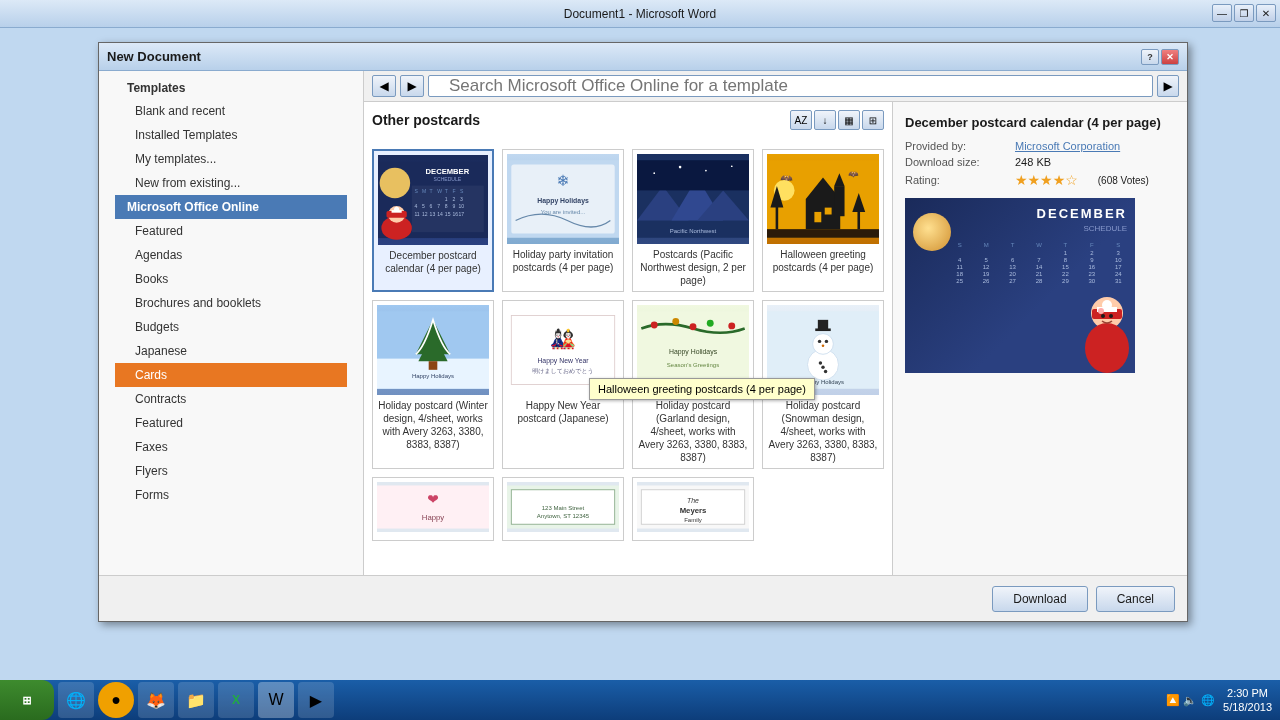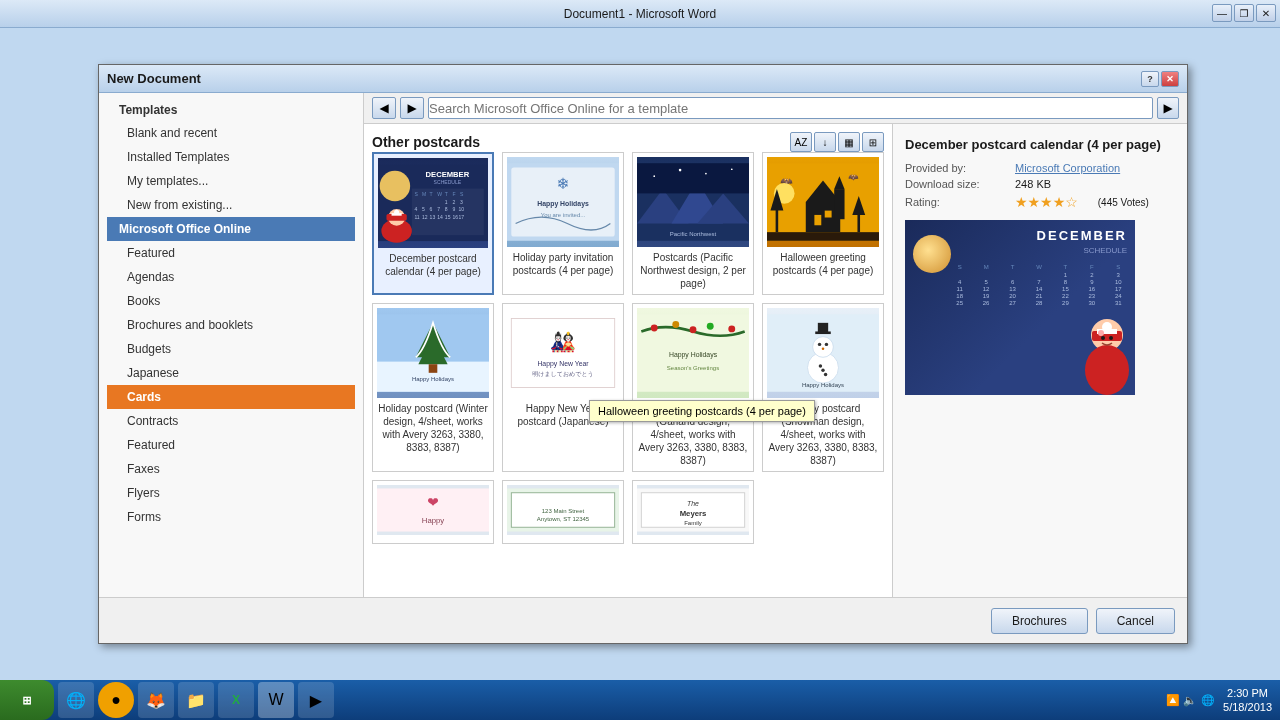--- a/index.html
+++ b/index.html
@@ -114,21 +114,21 @@
       display: flex;
       align-items: center;
       justify-content: center;
       font-size: 10px;
       cursor: pointer;
     }
 
     
     .dialog {
       position: absolute;
-      top: 64px;
+      top: 42px;
       left: 98px;
       width: 1090px;
       height: 580px;
       background: #f0f0f0;
       border: 1px solid #666;
       box-shadow: 3px 3px 8px rgba(0,0,0,0.4);
       z-index: 100;
     }
     .dialog-title {
       background: linear-gradient(to bottom, #dce9f7, #b8d0ea);
@@ -166,38 +166,37 @@
       display: flex;
       height: calc(100% - 28px - 46px);
     }
 
     
     .sidebar {
       width: 265px;
       background: #f8f8f8;
       border-right: 1px solid #ccc;
       overflow-y: auto;
-      padding: 4px 8px;
+      padding: 4px 16px;
     }
     .sidebar-section-label {
       font-weight: bold;
       font-size: 12px;
       padding: 6px 12px 4px;
       color: #333;
     }
     .sidebar-item {
       padding: 5px 12px 5px 20px;
       font-size: 12px;
       color: #333;
       cursor: pointer;
     }
     .sidebar-item.active {
       background: #e87722;
       color: white;
-      font-weight: bold;
     }
 
     
     .main-content {
       flex: 1;
       display: flex;
       flex-direction: column;
       overflow: hidden;
       background: white;
     }
@@ -221,22 +220,22 @@
       align-items: center;
       justify-content: center;
       font-size: 12px;
       cursor: pointer;
     }
     .search-input {
       flex: 1;
       height: 22px;
       border: 1px solid #7a9abf;
       border-radius: 2px;
-      padding: 0 0;
-      font-size: 13px;
+      padding: 0 20px;
+      font-size: 17px;
       background: white;
     }
     .search-go {
       width: 22px;
       height: 22px;
       background: linear-gradient(to bottom, #f0f4fa, #c8d8ec);
       border: 1px solid #7a9abf;
       border-radius: 2px;
       display: flex;
       align-items: center;
@@ -255,21 +254,21 @@
     
     .templates-area {
       flex: 1;
       overflow-y: auto;
       padding: 8px;
     }
     .section-header {
       display: flex;
       align-items: center;
       justify-content: space-between;
-      margin-bottom: 0;
+      margin-bottom: 19px;
     }
     .section-title {
       font-size: 14px;
       font-weight: bold;
       color: #1a1a1a;
     }
     .sort-controls {
       display: flex;
       gap: 2px;
     }
@@ -727,21 +726,21 @@
               <span>Microsoft Corporation</span>
             </span>
           </div>
           <div class="meta-row">
             <span class="meta-label">Download size:</span>
             <span class="meta-value">248 KB</span>
           </div>
           <div class="meta-row">
             <span class="meta-label">Rating:</span>
             <span class="stars">★★★★☆</span>
-            <span class="meta-value" style="font-size:10px;">(445 Votes)</span>
+            <span class="meta-value" style="font-size:10px;">(608 Votes)</span>
           </div>
 
           <div style="position:relative;width:230px;height:175px;background:linear-gradient(135deg,#1a2a5a 0%,#2a4080 60%);margin-top:10px;overflow:hidden;">
 
             <div style="position:absolute;top:15px;left:8px;width:38px;height:38px;background:radial-gradient(circle at 40% 40%,#ffe090,#d09030);border-radius:50%;"></div>
 
             <div style="position:absolute;top:8px;right:8px;color:white;font-size:13px;font-weight:bold;letter-spacing:2px;">DECEMBER</div>
             <div style="position:absolute;top:26px;right:8px;color:#8899cc;font-size:8px;">SCHEDULE</div>
 
             <div style="position:absolute;top:44px;left:42px;right:4px;">
@@ -814,21 +813,21 @@
                 <path d="M22,38 Q27,42 32,38" stroke="#994433" stroke-width="1.5" fill="none"></path>
               </svg>
             </div>
           </div>
         </div>
       </div>
     </div>
   </div>
 
   <div class="dialog-footer">
-    <button class="btn-primary">Brochures</button>
+    <button class="btn-primary">Download</button>
     <button class="btn-primary">Cancel</button>
   </div>
 
   <div class="tooltip" style="left:490px;top:335px;">
     <span>Halloween greeting postcards (4 per page)</span>
   </div>
 </div>
 
 <div class="taskbar">
   <div class="start-btn">

